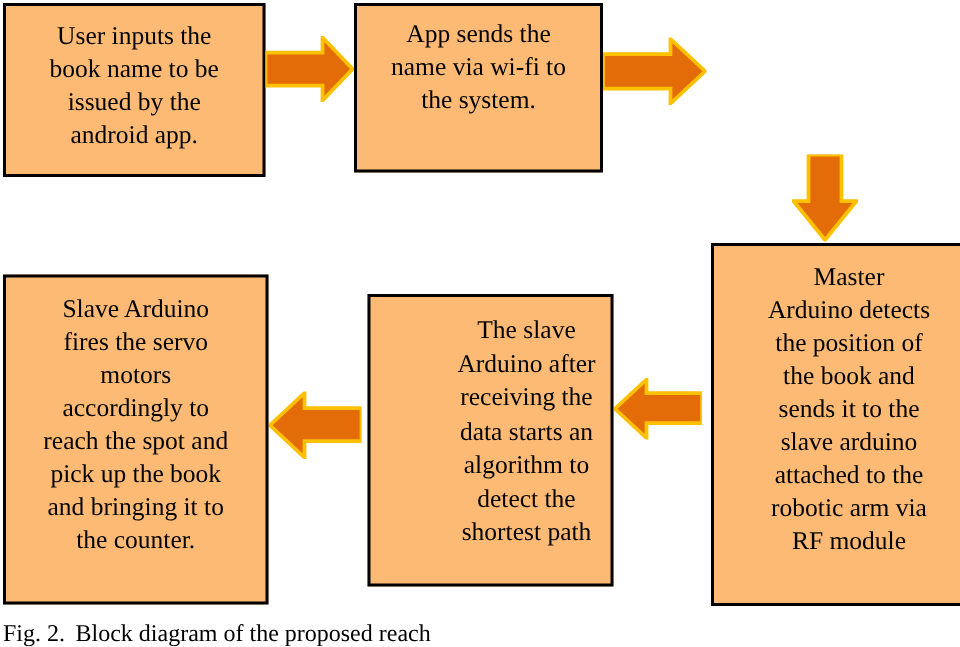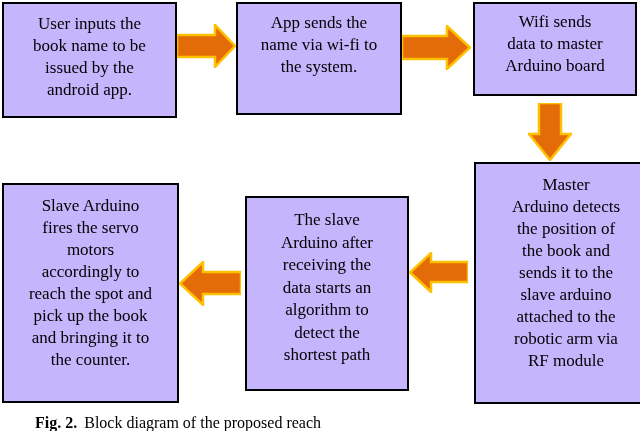--- a/index.html
+++ b/index.html
@@ -12,38 +12,38 @@
     width: 640px;
     height: 431px;
     background: #ffffff;
     overflow: hidden;
     font-family: "Liberation Serif", "DejaVu Serif", serif;
     color: #000000;
   }
   .box {
     position: absolute;
     border: 2px solid #000000;
-    background: #c4b5fd;
+    background: #fdba74;
     box-sizing: border-box;
     display: block;
   }
   .box-text {
     white-space: pre-line;
     text-align: center;
     font-size: 17px;
     line-height: 22px;
     width: 100%;
   }
   
   .box-1 { left: 2px;   top: 2px;   width: 175px; height: 116px; padding-top: 9px;  }
   .box-2 { left: 236px; top: 2px;   width: 166px; height: 113px;  padding-top: 8px;  }
   .box-3 { left: 473px; top: 2px;   width: 164px; height: 94px;  padding-top: 7px;  }
   .box-4 { left: 474px; top: 162px; width: 184px; height: 242px; padding-top: 10px; }
   .box-5 { left: 245px; top: 196px; width: 164px; height: 195px; padding-top: 11px; }
-  .box-5 .box-text { line-height: 22.5px; }
+  .box-5 .box-text { line-height: 22.5px; margin-left: 24px; }
   .box-6 { left: 2px;   top: 183px; width: 177px; height: 220px; padding-top: 10px; }
   .arrow {
     position: absolute;
     display: block;
   }
   .arrow polygon {
     fill: #e36c09;
     stroke: #ffc000;
     stroke-width: 2.5;
   }
@@ -53,21 +53,21 @@
   .arrow-4 { left: 409px; top: 252px; }
   .arrow-5 { left: 179px; top: 261px; }
   .caption {
     position: absolute;
     left: 2px;
     top: 413px;
     font-size: 16px;
     line-height: 20px;
     white-space: nowrap;
   }
-  .caption .prefix { font-weight: bold; margin-left: 33px; }
+  .caption .prefix { font-weight: normal; }
   .caption .rest { margin-left: 7px; }
 </style>
 </head>
 <body>
 
 <div class="page">
 
   <div class="box box-1">
     <div class="box-text">User inputs the
 book name to be
@@ -82,25 +82,20 @@
   <div class="box box-2">
     <div class="box-text">App sends the
 name via wi-fi to
 the system.</div>
   </div>
 
   <svg class="arrow arrow-2" width="69" height="45" viewBox="0 0 69 45">
     <polygon points="0,11 45,11 45,1 68,22.5 45,44 45,34 0,34"></polygon>
   </svg>
 
-  <div class="box box-3">
-    <div class="box-text">Wifi sends
-data to master
-Arduino board</div>
-  </div>
 
   <svg class="arrow arrow-3" width="44" height="58" viewBox="0 0 44 58">
     <polygon points="11,0 33,0 33,31 43,31 22,57 1,31 11,31"></polygon>
   </svg>
 
   <div class="box box-4">
     <div class="box-text">Master
 Arduino detects
 the position of
 the book and

